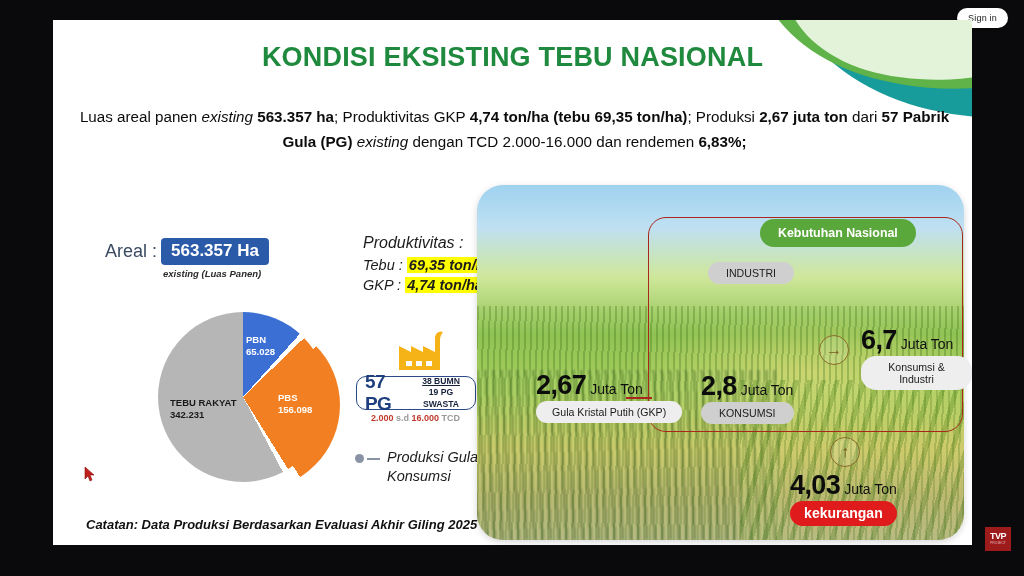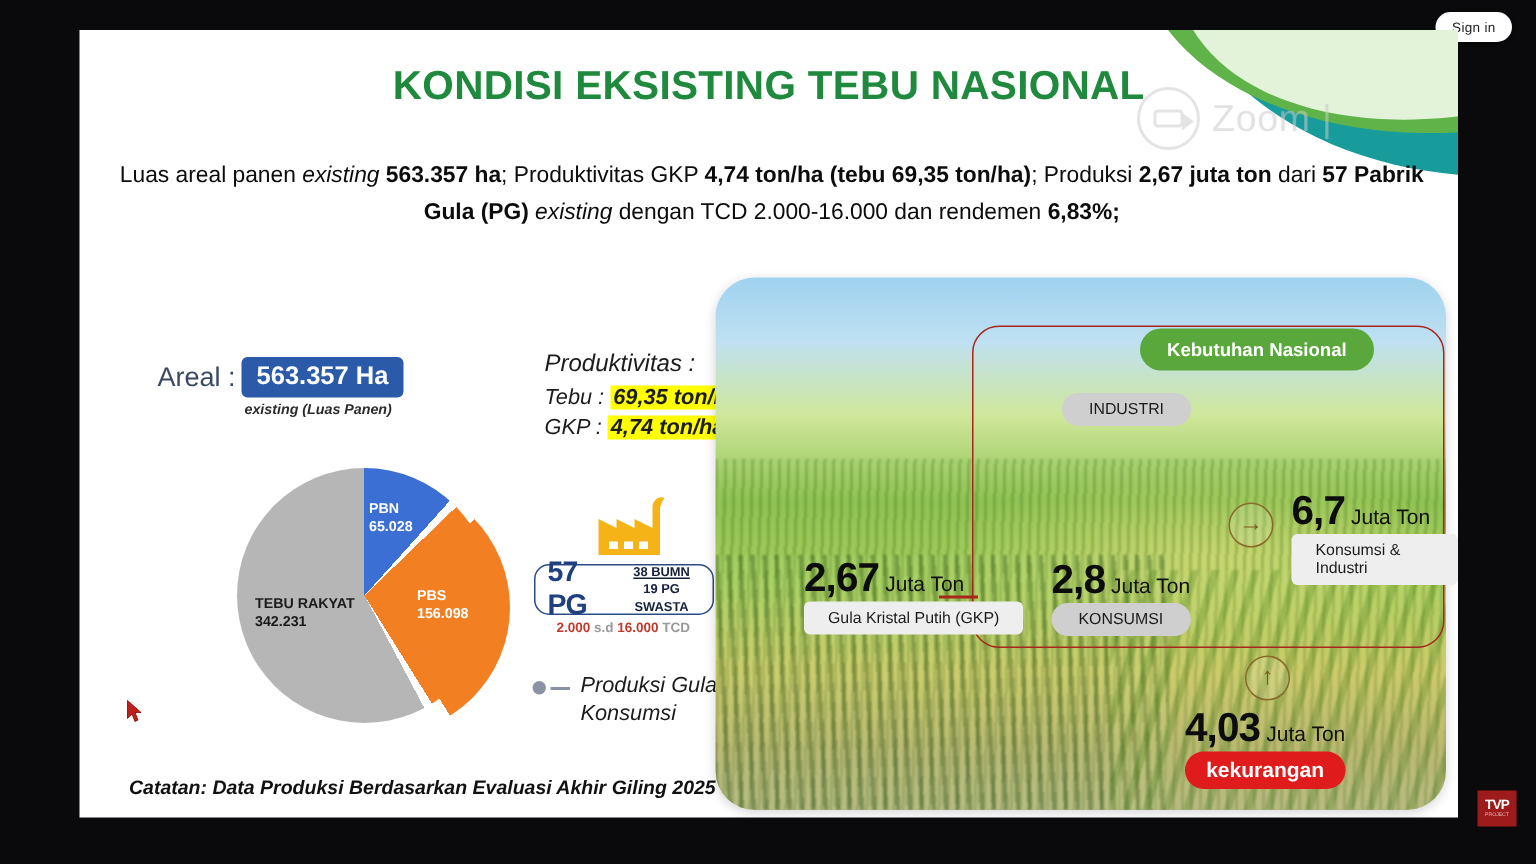--- a/index.html
+++ b/index.html
@@ -235,22 +235,22 @@
   .val-unit { font-size: 14px; font-weight: 400; color: #101010; margin-left: 4px; }
   .pill-grey {
     background: #cfcfcf; color: #1b1b1b;
     font-size: 10.6px; font-weight: 500;
     padding: 5px 18px; border-radius: 13px;
     display: inline-block; 
   }
   .pill-light {
     background: #eeeeee; color: #1b1b1b;
     font-size: 10.6px; font-weight: 500;
-    padding: 5px 16px; border-radius: 4px;
-    display: inline-block; 
+    padding: 5px 16px; border-radius: 15px;
+    display: inline-block; text-align: center;
   }
 
   .grp-ind { position: absolute; left: 655px; top: 242px; }
   .grp-kon { position: absolute; left: 648px; top: 351px; }
   .grp-gkp { position: absolute; left: 483px; top: 350px; }
   .grp-ki  { position: absolute; left: 808px; top: 305px; }
   .grp-kek { position: absolute; left: 737px; top: 450px; text-align:center; }
 
   .ring-arrow {
     position: absolute; width: 30px; height: 30px;
@@ -293,26 +293,20 @@
 <div id="screen">
 
   <div class="signin-btn">Sign in</div>
 
   <div id="slide">
 
     <div class="wave-teal"></div>
     <div class="wave-green"></div>
     <div class="wave-lt"></div>
 
-    <div class="zoom-mark">
-      <div class="zoom-circle">
-        <div class="zoom-cam"></div>
-      </div>
-      <div class="zoom-text">Zoom |</div>
-    </div>
 
     <div class="slide-title">KONDISI EKSISTING TEBU NASIONAL</div>
 
     <div class="intro">
       <span>Luas areal panen </span><i>existing</i><span> </span><b>563.357 ha</b><span>; Produktivitas GKP </span><b>4,74 ton/ha (tebu 69,35 ton/ha)</b><span>; Produksi </span><b>2,67 juta ton</b><span> dari </span><b>57 Pabrik Gula (PG)</b><span> </span><i>existing</i><span> dengan TCD 2.000-16.000 dan rendemen </span><b>6,83%;</b>
     </div>
 
     <div class="areal-row">
       <span class="areal-label">Areal :</span>
       <span class="areal-chip">563.357 Ha</span>

